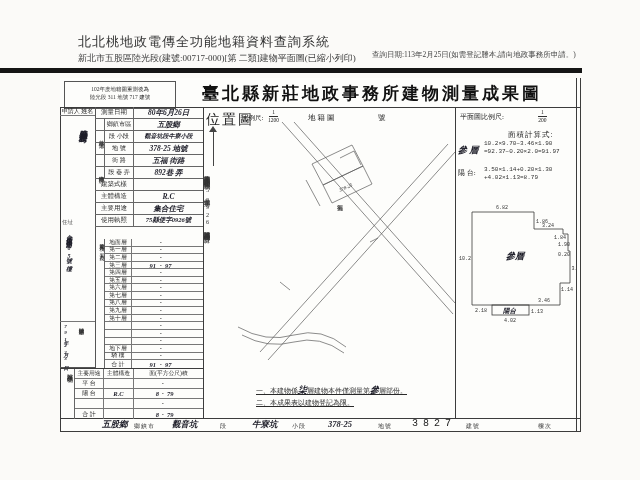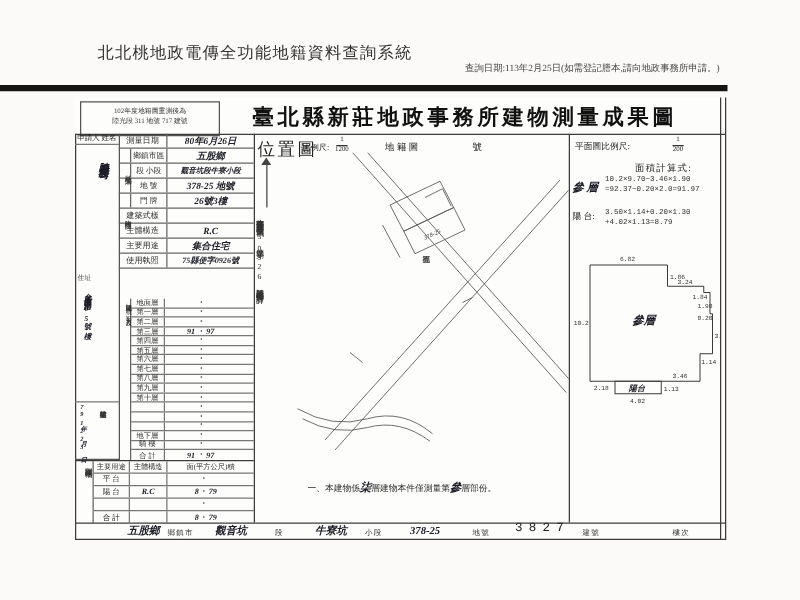--- a/index.html
+++ b/index.html
@@ -80,34 +80,35 @@
   #map-svg{left:160px;top:44px;}
   
   #plan-scale-label{left:400px;top:34px;font-size:7px;}
   #calc-title{left:412px;top:52px;font-size:7.5px;letter-spacing:1px;padding-left:36px;}
   #calc-floor-name{left:398px;top:66px;font-size:9px;}
   #calc-floor-lines{left:424px;top:62px;font-size:6px;font-family:"Liberation Mono",monospace;line-height:8px;color:#333;}
   #calc-balcony-name{left:398px;top:90px;font-size:7px;}
   #calc-balcony-lines{left:424px;top:88px;font-size:6px;font-family:"Liberation Mono",monospace;line-height:8px;color:#333;}
   #plan-svg{left:398px;top:118px;}
   
-  #notes{left:186px;top:306px;width:318px;font-size:7px;line-height:12px;color:#2a2a2a;}
+  #notes{left:196px;top:306px;width:318px;font-size:7px;line-height:12px;color:#2a2a2a;text-decoration:underline;}
   #notes .hand{font-size:9px;}
   #bstrip{left:0;top:340px;width:520px;height:14px;}
   .bv{position:absolute;top:1px;font-size:8.5px;}
   .bl{position:absolute;top:4px;font-size:6px;color:#333;letter-spacing:1px;}
   .stamp{font-family:"Liberation Mono",monospace;font-weight:normal;font-size:10px;letter-spacing:5px;color:#222;}
   #doc-right-edge{left:516px;top:0;width:3px;height:354px;border-left:1px solid #3c3c3c;border-right:1px solid #3c3c3c;}
 </style>
 </head>
 <body>
 
 <div id="screen">
 
   <div class="abs" id="sys-title">北北桃地政電傳全功能地籍資料查詢系統</div>
+  <div class="abs" id="query-line">新北市五股區陸光段(建號:00717-000)[第 二類]建物平面圖(已縮小列印)</div>
   <div class="abs" id="query-date">查詢日期:113年2月25日(如需登記謄本,請向地政事務所申請。)</div>
   <div class="abs" id="hr-bar"></div>
 
   <div class="abs" id="doc">
 
     <div class="abs" id="remark-box">
       <div>102年度地籍圖重測後為</div>
       <div>陸光段 311 地號 717 建號</div>
     </div>
     <div class="abs" id="doc-title">臺北縣新莊地政事務所建物測量成果圖</div>
@@ -153,22 +154,27 @@
           <div class="il">段 小段</div>
           <div class="iv hand" style="font-size:6px;">觀音坑段牛寮小段</div>
         </div>
         <div class="irow">
           <div class="ig"></div>
           <div class="il">地 號</div>
           <div class="iv hand">378-25 地號</div>
         </div>
         <div class="irow">
           <div class="ig"></div>
-          <div class="il">門 牌</div>
-          <div class="iv hand">26號3樓</div>
+          <div class="il">街 路</div>
+          <div class="iv hand">五福 街路</div>
+        </div>
+        <div class="irow">
+          <div class="ig"></div>
+          <div class="il">段 巷 弄</div>
+          <div class="iv hand">892巷 弄</div>
         </div>
         <div class="irow">
           <div class="il2">建築式樣</div>
           <div class="iv hand"></div>
         </div>
         <div class="irow">
           <div class="il2">主體構造</div>
           <div class="iv hand">R.C</div>
         </div>
         <div class="irow">
@@ -402,20 +408,21 @@
         <text x="1" y="64">10.2</text>
       </g>
       <text x="48" y="63" font-size="9" font-style="italic" font-weight="bold" fill="#1d1d28">參層</text>
       <text x="45" y="117" font-size="6.5" font-style="italic" font-weight="bold" fill="#1d1d28">陽台</text>
     </svg>
 
     <div class="abs" id="notes">
       <div>
         <span>一、本建物係</span><span class="hand">柒</span><span>層建物本件僅測量第</span><span class="hand">參</span><span>層部份。</span>
       </div>
+      <div>二、本成果表以建物登記為限。</div>
     </div>
 
     <div class="abs" id="bstrip">
       <span class="bv hand" style="left:42px;">五股鄉</span>
       <span class="bl" style="left:74px;">鄉鎮市</span>
       <span class="bv hand" style="left:112px;">觀音坑</span>
       <span class="bl" style="left:160px;">段</span>
       <span class="bv hand" style="left:192px;">牛寮坑</span>
       <span class="bl" style="left:232px;">小段</span>
       <span class="bv hand" style="left:268px;">378-25</span>

